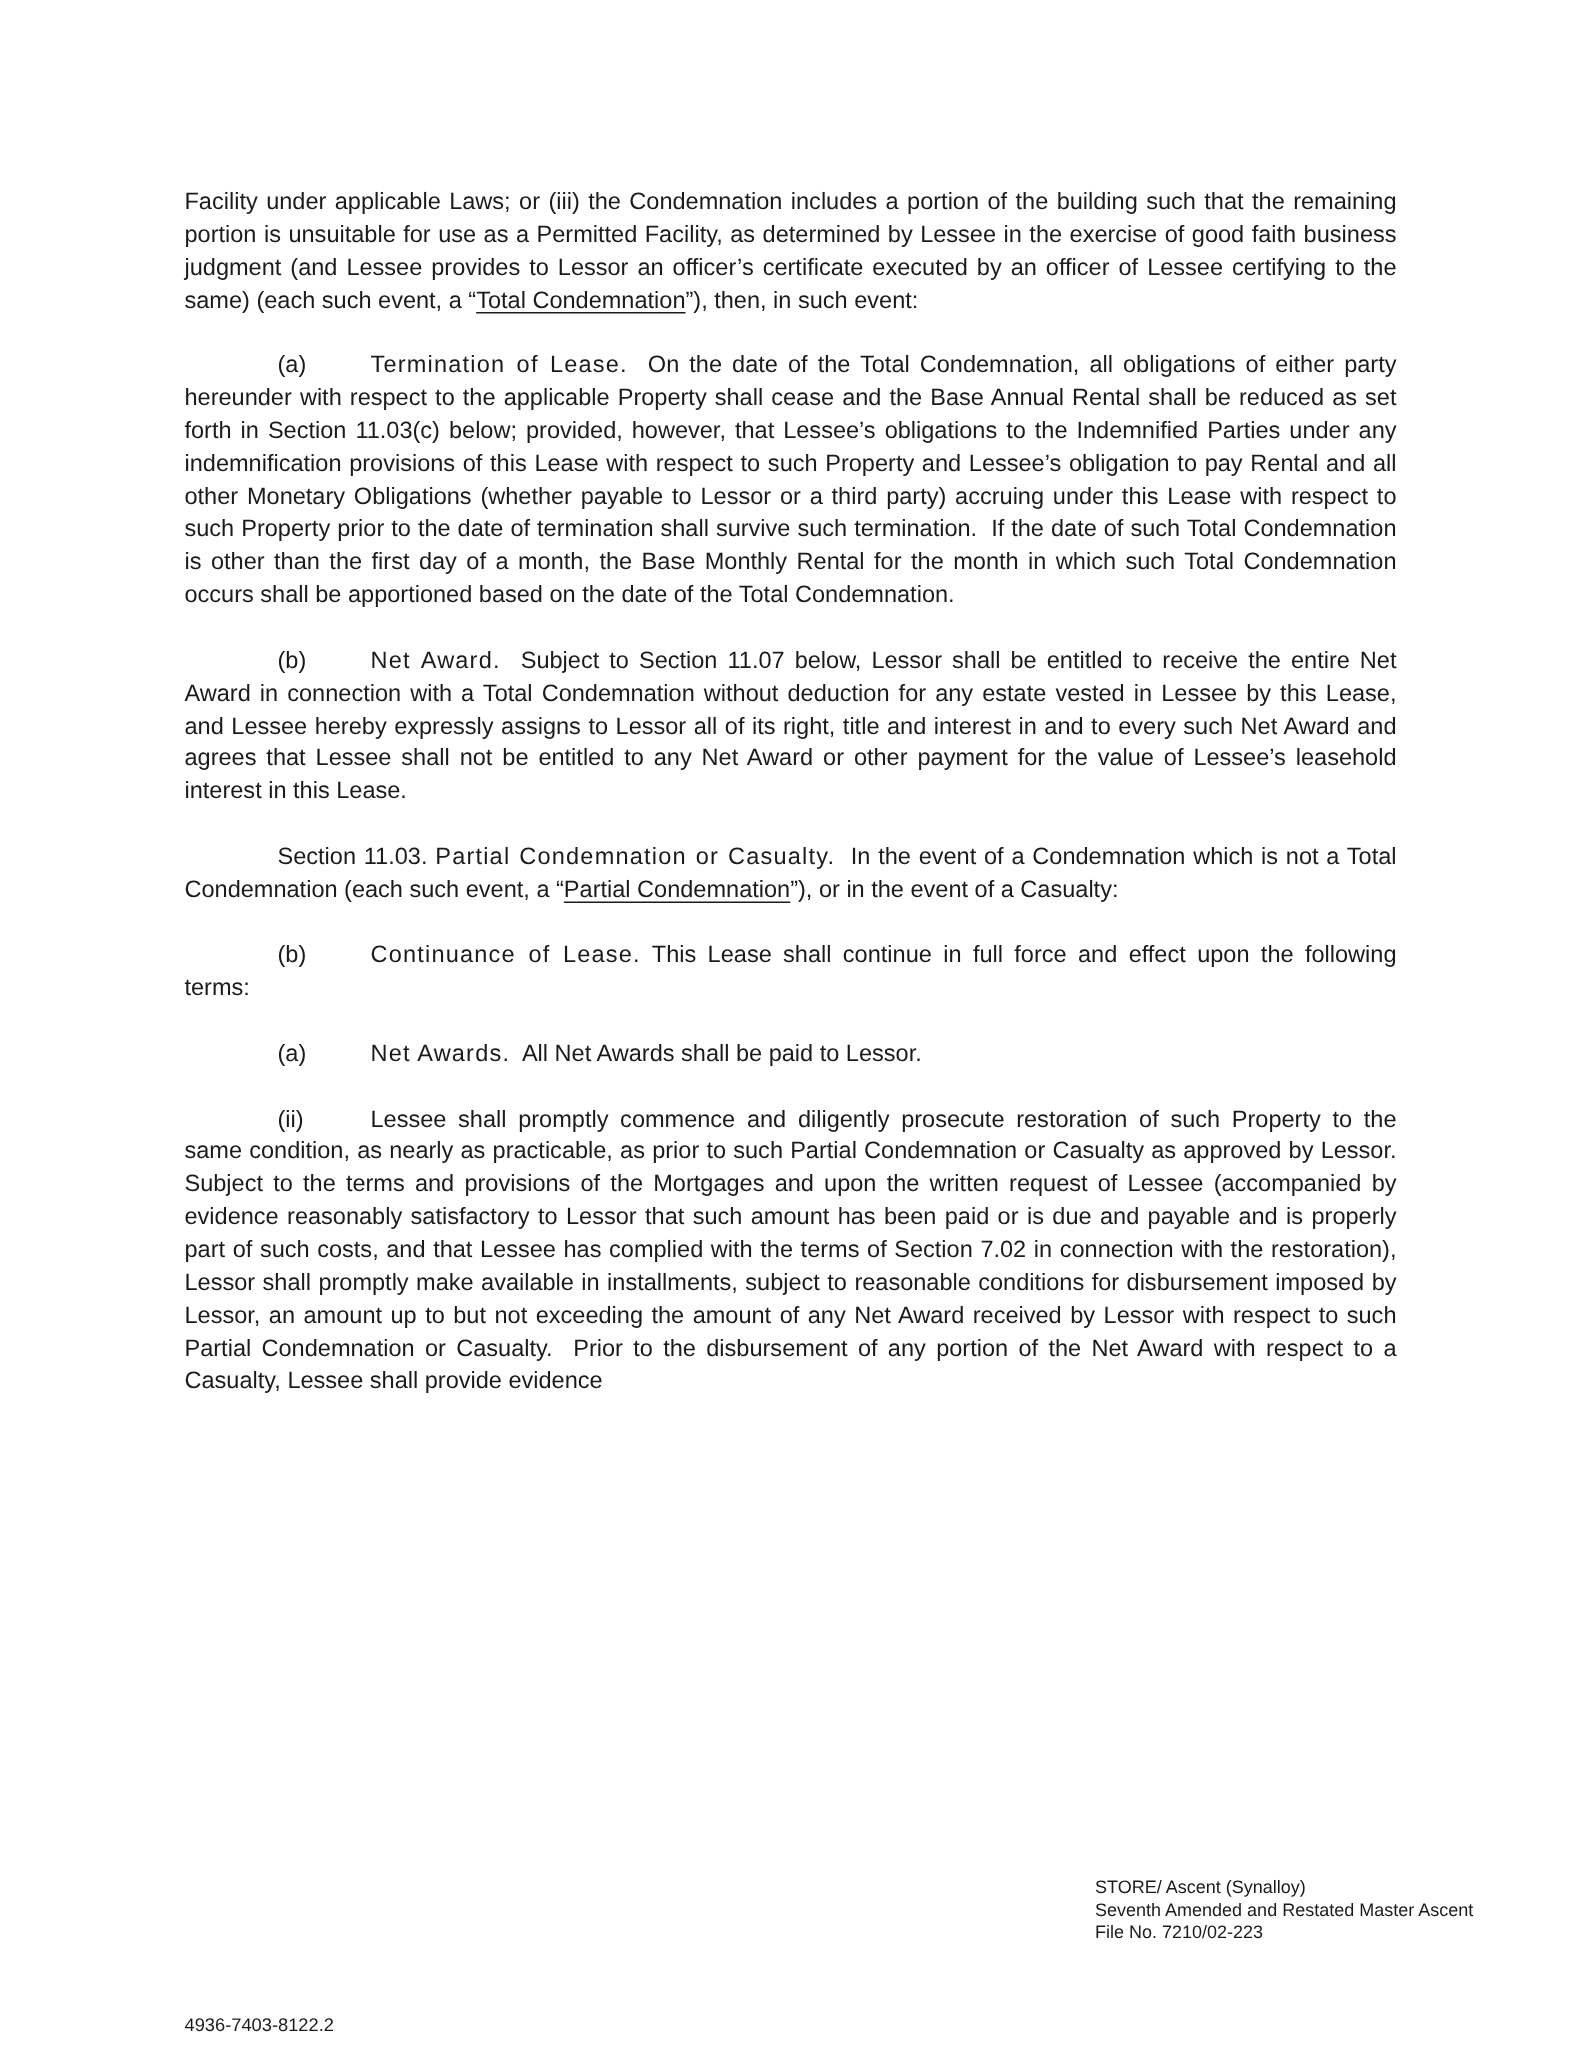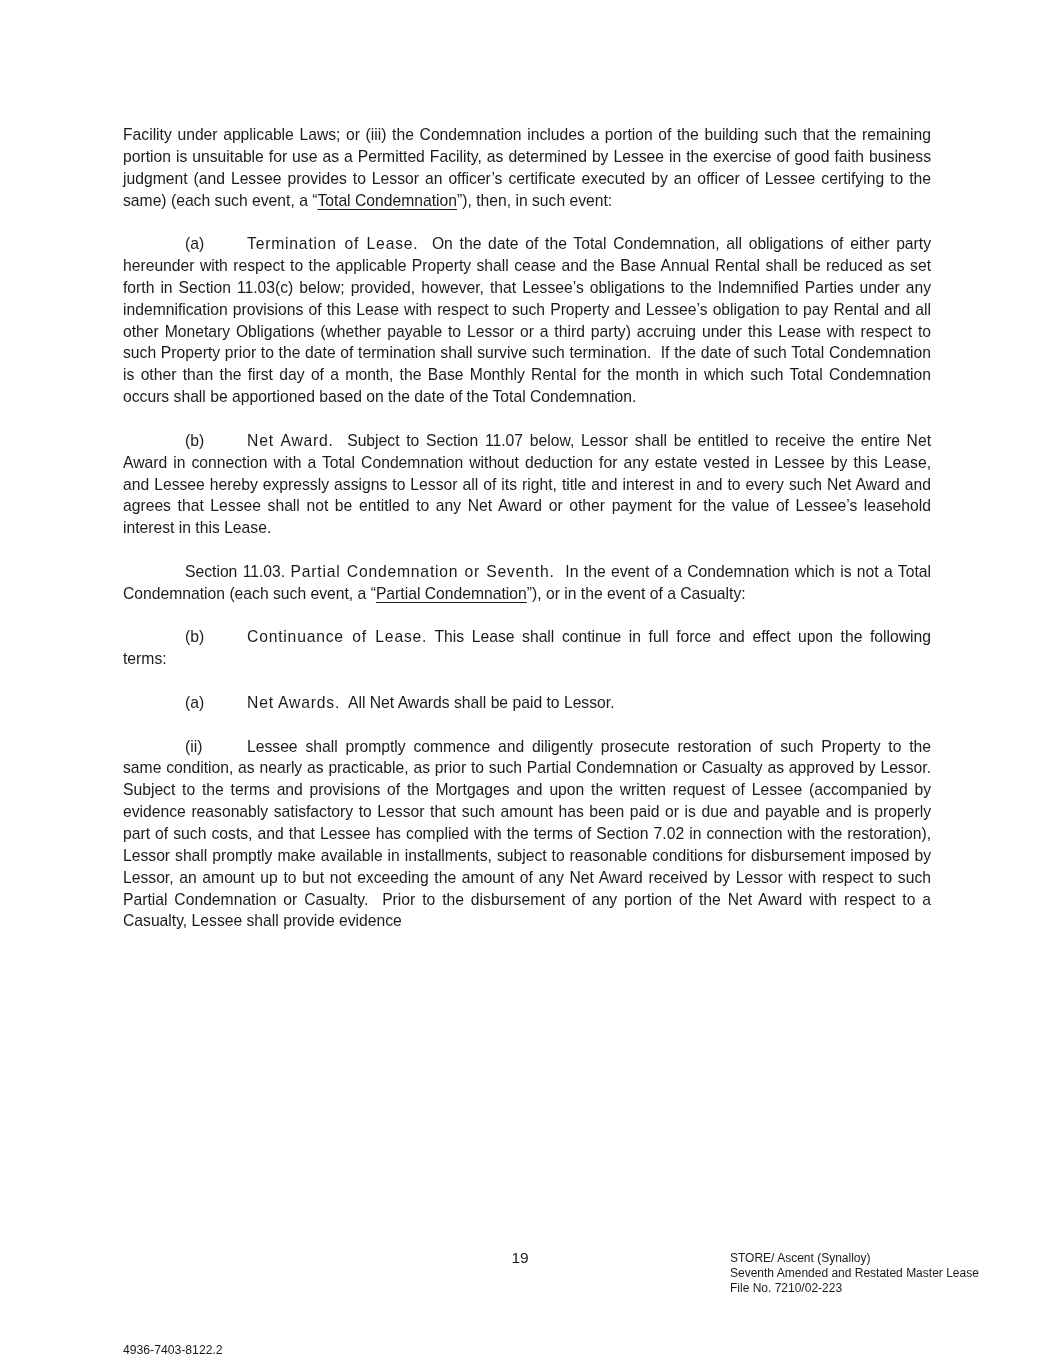--- a/index.html
+++ b/index.html
@@ -66,33 +66,32 @@
 
 <div class="page">
 
   <main class="doc">
     <p><span>Facility under applicable Laws; or (iii) the Condemnation includes a portion of the building such that the remaining portion is unsuitable for use as a Permitted Facility, as determined by Lessee in the exercise of good faith business judgment (and Lessee provides to Lessor an officer’s certificate executed by an officer of Lessee certifying to the same) (each such event, a “</span><span class="u">Total Condemnation</span><span>”), then, in such event:</span></p>
 
     <p class="ind1"><span class="tab">(a)</span><span class="h">Termination of Lease.</span><span>  On the date of the Total Condemnation, all obligations of either party hereunder with respect to the applicable Property shall cease and the Base Annual Rental shall be reduced as set forth in Section 11.03(c) below; provided, however, that Lessee’s obligations to the Indemnified Parties under any indemnification provisions of this Lease with respect to such Property and Lessee’s obligation to pay Rental and all other Monetary Obligations (whether payable to Lessor or a third party) accruing under this Lease with respect to such Property prior to the date of termination shall survive such termination.  If the date of such Total Condemnation is other than the first day of a month, the Base Monthly Rental for the month in which such Total Condemnation occurs shall be apportioned based on the date of the Total Condemnation.</span></p>
 
     <p class="ind1"><span class="tab">(b)</span><span class="h">Net Award.</span><span>  Subject to Section 11.07 below, Lessor shall be entitled to receive the entire Net Award in connection with a Total Condemnation without deduction for any estate vested in Lessee by this Lease, and Lessee hereby expressly assigns to Lessor all of its right, title and interest in and to every such Net Award and agrees that Lessee shall not be entitled to any Net Award or other payment for the value of Lessee’s leasehold interest in this Lease.</span></p>
 
-    <p class="first"><span>Section 11.03. </span><span class="h">Partial Condemnation or Seventh.</span><span>  In the event of a Condemnation which is not a Total Condemnation (each such event, a “</span><span class="u">Partial Condemnation</span><span>”), or in the event of a Casualty:</span></p>
+    <p class="first"><span>Section 11.03. </span><span class="h">Partial Condemnation or Casualty.</span><span>  In the event of a Condemnation which is not a Total Condemnation (each such event, a “</span><span class="u">Partial Condemnation</span><span>”), or in the event of a Casualty:</span></p>
 
     <p class="ind1"><span class="tab">(b)</span><span class="h">Continuance of Lease.</span><span> This Lease shall continue in full force and effect upon the following terms:</span></p>
 
     <p class="ind1"><span class="tab">(a)</span><span class="h">Net Awards.</span><span>  All Net Awards shall be paid to Lessor.</span></p>
 
 
     <p class="ind2"><span class="tab">(ii)</span><span>Lessee shall promptly commence and diligently prosecute restoration of such Property to the same condition, as nearly as practicable, as prior to such Partial Condemnation or Casualty as approved by Lessor.  Subject to the terms and provisions of the Mortgages and upon the written request of Lessee (accompanied by evidence reasonably satisfactory to Lessor that such amount has been paid or is due and payable and is properly part of such costs, and that Lessee has complied with the terms of Section 7.02 in connection with the restoration), Lessor shall promptly make available in installments, subject to reasonable conditions for disbursement imposed by Lessor, an amount up to but not exceeding the amount of any Net Award received by Lessor with respect to such Partial Condemnation or Casualty.  Prior to the disbursement of any portion of the Net Award with respect to a Casualty, Lessee shall provide evidence</span></p>
   </main>
 
-  <div class="footer-page">19</div>
 
   <div class="footer-left">4936-7403-8122.2</div>
 
   <div class="footer-right">
     <div>STORE/ Ascent (Synalloy)</div>
-    <div>Seventh Amended and Restated Master Lease</div>
+    <div>Seventh Amended and Restated Master Ascent</div>
     <div>File No. 7210/02-223</div>
   </div>
 
 </div>
 
 </body></html>

